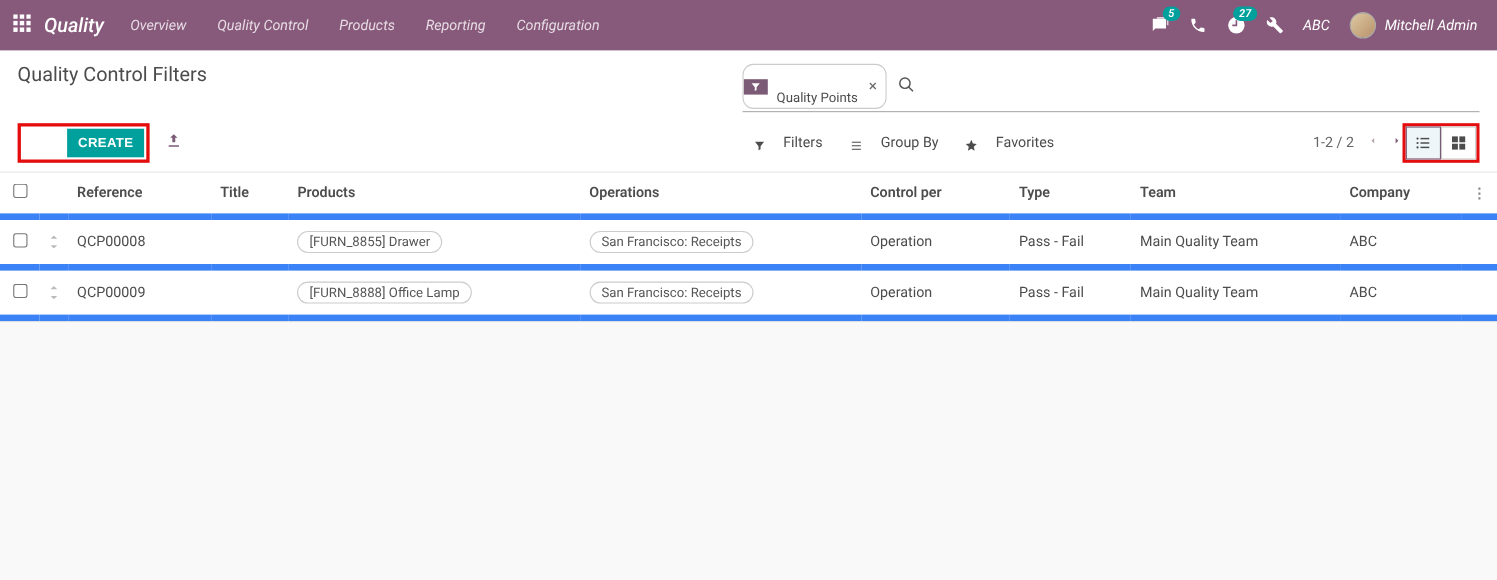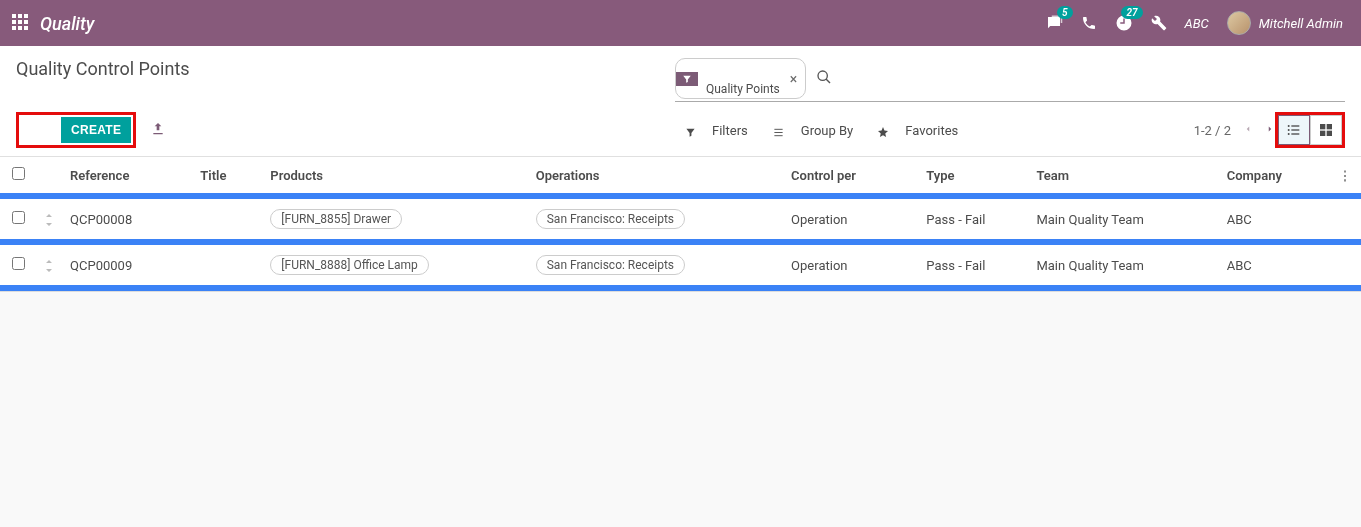--- a/index.html
+++ b/index.html
@@ -70,20 +70,27 @@
         <rect x="12" y="0" width="4" height="4"></rect>
         <rect x="0" y="6" width="4" height="4"></rect>
         <rect x="6" y="6" width="4" height="4"></rect>
         <rect x="12" y="6" width="4" height="4"></rect>
         <rect x="0" y="12" width="4" height="4"></rect>
         <rect x="6" y="12" width="4" height="4"></rect>
         <rect x="12" y="12" width="4" height="4"></rect>
       </svg>
   </div>
   <div class="brand">Quality</div>
+  <div class="nav-menu">
+    <span>Overview</span>
+    <span>Quality Control</span>
+    <span>Products</span>
+    <span>Reporting</span>
+    <span>Configuration</span>
+  </div>
   <div class="topnav-right">
     <div class="top-icon">
       <svg width="18" height="18" viewBox="0 0 24 24" fill="#fff">
           <path d="M4 4h16v12H7l-3 3V4z"></path>
           <path d="M9 2h14v10h-2V4H9V2z" opacity="0.7"></path>
         </svg>
       <span class="badge">5</span>
     </div>
     <div class="top-icon">
       <svg width="16" height="16" viewBox="0 0 24 24" fill="#fff">
@@ -104,21 +111,21 @@
     <span style="cursor:pointer;">ABC</span>
     <div class="user">
       <span class="avatar"></span>
       <span>Mitchell Admin</span>
     </div>
   </div>
 </div>
 
 <div class="control-panel">
   <div class="cp-row1">
-    <div class="breadcrumb">Quality Control Points</div>
+    <div class="breadcrumb">Quality Control Filters</div>
     <div class="search-wrap">
       <span class="facet">
         <span class="facet-icon">
           <svg width="10" height="10" viewBox="0 0 24 24" fill="#fff">
               <path d="M3 4h18l-7 9v6l-4 2v-8L3 4z"></path>
             </svg>
         </span>
         <span class="facet-label">Quality Points</span>
         <span class="facet-close">×</span>
       </span>

